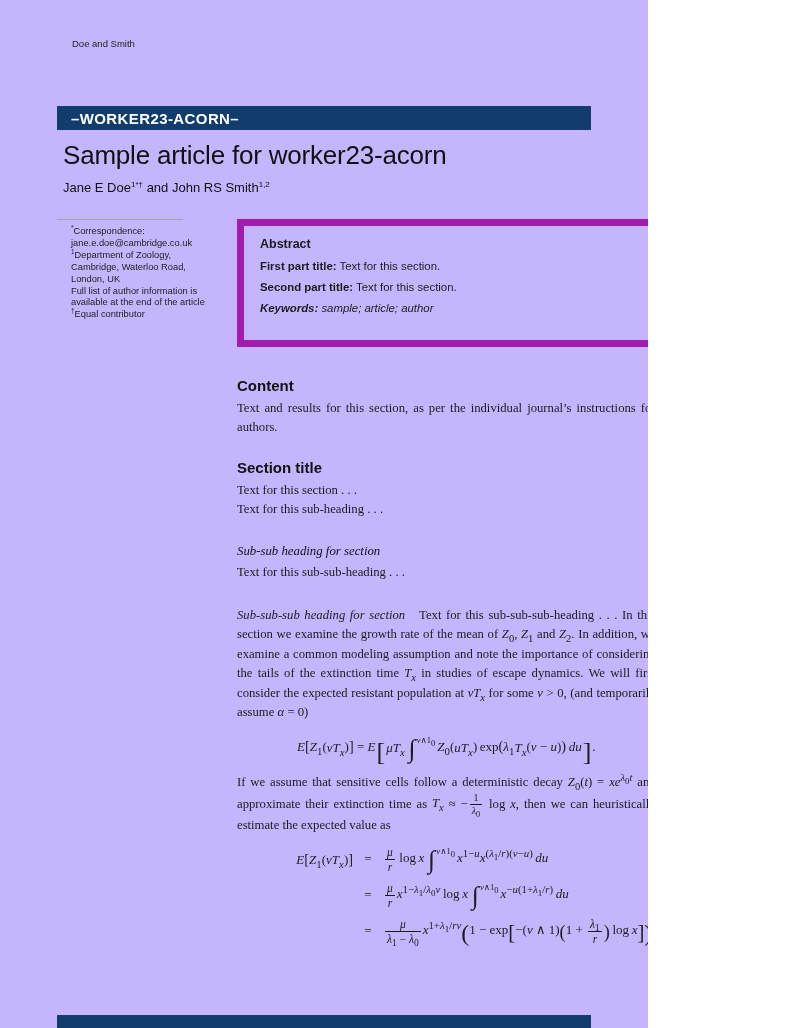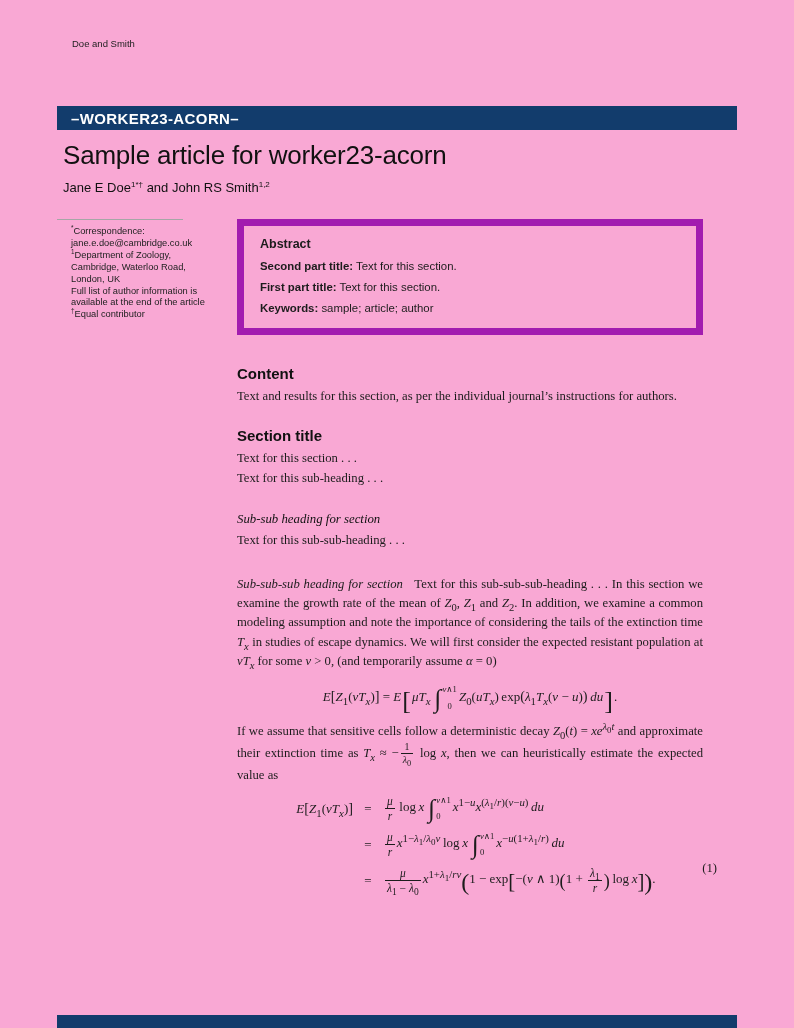--- a/index.html
+++ b/index.html
@@ -1,49 +1,49 @@
 <!DOCTYPE html>
 <html><head>
 <meta charset="utf-8">
 <style>
   html,body{margin:0;padding:0;background:#ffffff;}
-  .page{position:relative;width:794px;height:1028px;background:#f9a8d4;overflow:hidden;
+  .page{position:relative;width:648px;height:1028px;background:#c4b5fd;overflow:hidden;
         padding:0 57px;box-sizing:border-box;color:#1c1c1c;}
   .running-head{margin:38px 0 0 15px;font:400 9.5px "Liberation Sans",sans-serif;color:#222;}
   .banner{margin-top:57px;height:24px;background:#123c6c;display:flex;align-items:center;}
   .banner span{color:#ffffff;font:700 15px "Liberation Sans",sans-serif;letter-spacing:.4px;padding-left:14px;}
   .title{margin:10px 0 0 6px;font:500 26px "Liberation Sans",sans-serif;color:#111;letter-spacing:-.2px;}
   .authors{margin:9px 0 0 6px;font:400 13px "Liberation Sans",sans-serif;color:#111;}
   .authors sup{font-size:.62em;}
   .columns{display:flex;gap:22px;margin-top:24px;}
   .sidebar{width:158px;flex-shrink:0;font:400 9.3px "Liberation Sans",sans-serif;line-height:11.9px;color:#222;}
   .siderule{width:126px;height:1px;background:#a6a6a6;margin-bottom:6px;}
   .sideline{padding-left:14px;}
   .sideline sup{font-size:.68em;}
   .main{width:466px;box-sizing:border-box;}
   .abstract-box{border:7px solid #a21caf;padding:11px 16px 13px;box-sizing:border-box;}
   .abs-heading{font:700 12.5px "Liberation Sans",sans-serif;margin-bottom:8px;}
   .abs-item{margin:0 0 7px;font:400 11.4px "Liberation Sans",sans-serif;line-height:14px;}
-  .abs-item:last-child{margin-bottom:0;}
+  .abs-item:last-child{margin-bottom:12px;font-style:italic;}
   .abs-item b{font-weight:700;}
   h2{font:700 15px "Liberation Sans",sans-serif;color:#111;margin:30px 0 5px;}
   h2.tight{margin-top:21px;}
   h3{font:400 12.5px "Liberation Sans",sans-serif;color:#111;margin:24px 0 4px;}
   h4{font:italic 400 12.8px "Liberation Serif",serif;color:#111;margin:24px 0 4px;}
   .para{font:400 12.7px "Liberation Serif",serif;line-height:19.4px;text-align:justify;margin:0;color:#1c1c1c;}
   .para i{}
   .math{font-family:"Liberation Serif",serif;font-size:13px;color:#1c1c1c;}
   .display-eq{margin:15px 0 13px;text-align:center;}
   .frac{display:inline-block;vertical-align:middle;text-align:center;font-size:.88em;line-height:1.05;margin:0 2px;}
   .frac .num{display:block;padding:0 2px 1px;border-bottom:1px solid currentColor;}
   .frac .den{display:block;padding:1px 2px 0;}
   .fsm{font-size:.78em;}
   .intwrap{display:inline-flex;align-items:center;vertical-align:middle;margin:0 2px 0 4px;}
   .int{font-size:1.95em;font-style:normal;line-height:.9;}
-  .lims{display:inline-flex;flex-direction:column;justify-content:space-between;height:2.5em;font-size:.66em;margin-left:1px;}
+  .lims{display:inline-flex;flex-direction:row;justify-content:space-between;height:2.5em;font-size:.66em;margin-left:1px;}
   .lims .hi{margin-top:-3px;}
   .lims .lo{margin-bottom:-2px;}
   .dm{font-size:1.1em;}
   .dbig{font-size:2em;font-weight:300;vertical-align:-.3em;line-height:0;margin:0 1px;}
   .dbig2{font-size:1.85em;font-weight:300;vertical-align:-.28em;line-height:0;}
   .dbr{font-size:1.6em;font-weight:300;vertical-align:-.22em;line-height:0;}
   .dpr{font-size:1.4em;font-weight:300;vertical-align:-.18em;line-height:0;}
   .eqblock{position:relative;margin:10px 0 0 20px;display:grid;
            grid-template-columns:96px 14px auto;column-gap:8px;row-gap:9px;align-items:center;}
   .eqblock .lhs{text-align:right;}
@@ -78,22 +78,22 @@
       <div class="sideline">London, UK</div>
       <div class="sideline">Full list of author information is</div>
       <div class="sideline">available at the end of the article</div>
       <div class="sideline"><sup>†</sup>Equal contributor</div>
     </aside>
 
     <div class="main">
 
       <section class="abstract-box">
         <div class="abs-heading">Abstract</div>
+        <p class="abs-item"><b>First part title:</b> <span>Text for this section.</span></p>
         <p class="abs-item"><b>Second part title:</b> <span>Text for this section.</span></p>
-        <p class="abs-item"><b>First part title:</b> <span>Text for this section.</span></p>
         <p class="abs-item"><b>Keywords:</b> <span>sample; article; author</span></p>
       </section>
 
       <h2>Content</h2>
       <p class="para">Text and results for this section, as per the individual journal’s instructions for authors.</p>
 
       <h2 class="tight">Section title</h2>
       <p class="para">Text for this section . . .</p>
 
       <p class="para">Text for this sub-heading . . .</p>

